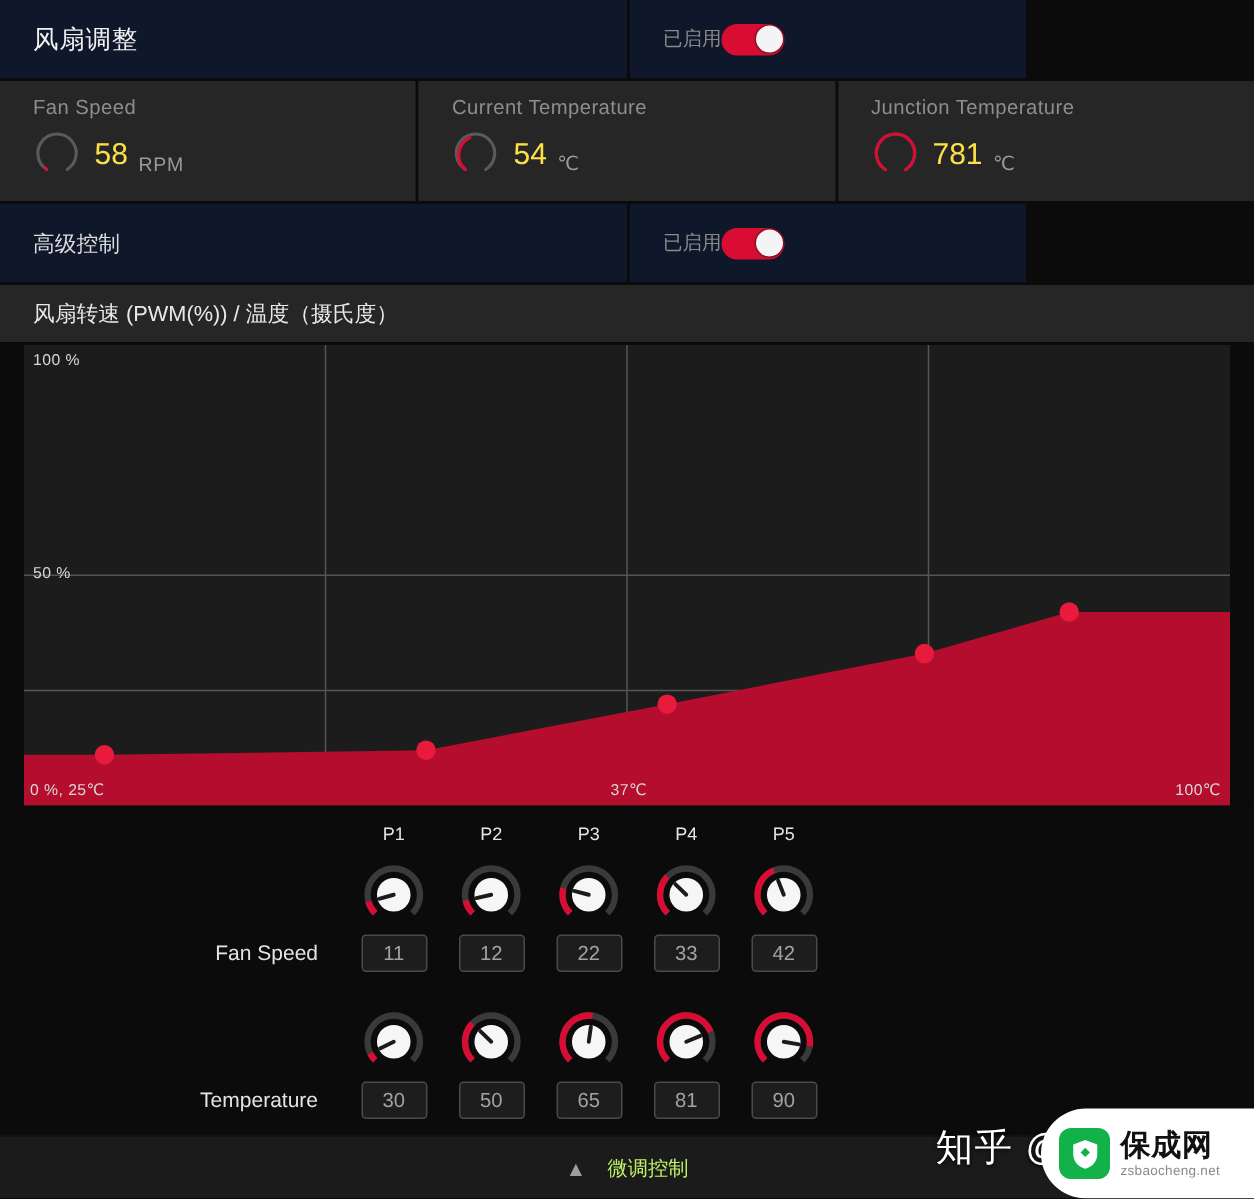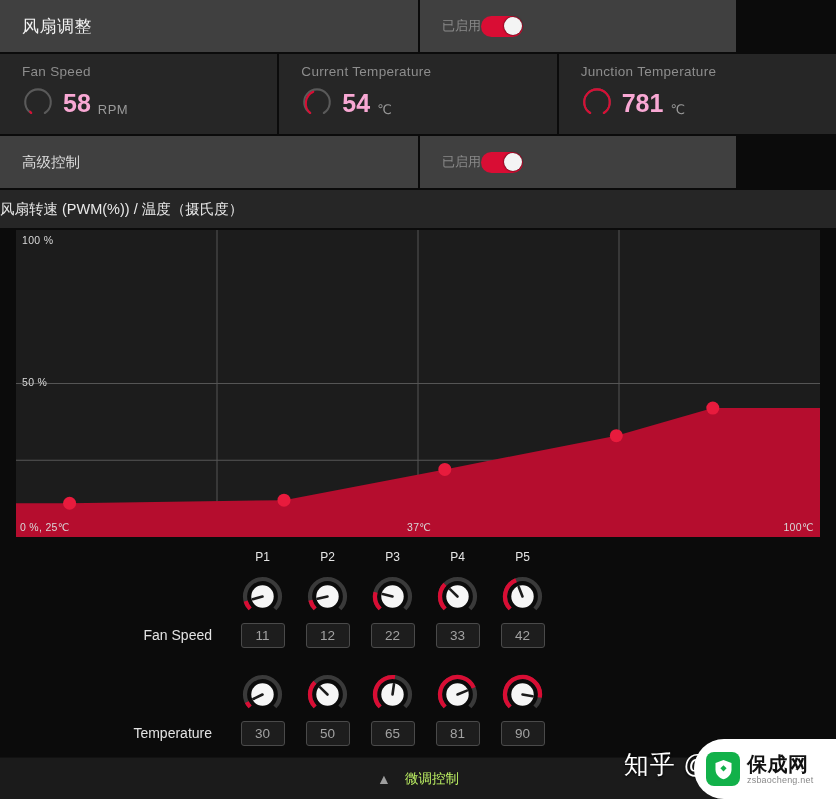--- a/index.html
+++ b/index.html
@@ -6,22 +6,22 @@
   html, body {
     width: 836px; height: 799px;
     background: #000000;
     font-family: "Liberation Sans", "DejaVu Sans", sans-serif;
     overflow: hidden;
   }
   .app { position: relative; width: 836px; height: 799px; background: #0b0b0b; }
 
   
   .bar-row {
-    display: flex; width: 736px; height: 54px;
-    background: #404040; border-bottom: 2px solid #0b0b0b;
+    display: flex; width: 684px; height: 54px;
+    background: #0f172a; border-bottom: 2px solid #0b0b0b;
   }
   .bar-left {
     flex: 0 0 420px; display: flex; align-items: center;
     padding-left: 22px; border-right: 2px solid #0b0b0b;
   }
   .bar-right {
     flex: 1; display: flex; align-items: center; justify-content: flex-start;
     padding: 0 18px 0 22px;
   }
   .title-zh { color: #f2f2f2; font-size: 17px; letter-spacing: .5px; }
@@ -41,28 +41,28 @@
   
   .stats { display: flex; width: 836px; height: 82px; border-bottom: 2px solid #0b0b0b; }
   .stat {
     flex: 1; background: #262626; padding: 10px 0 0 22px;
     border-right: 2px solid #0b0b0b; position: relative;
   }
   .stat:last-child { border-right: none; }
   .stat-label { color: #8d8d8d; font-size: 13.5px; letter-spacing: .3px; }
   .stat-body { display: flex; align-items: center; margin-top: 8px; }
   .gauge { width: 32px; height: 32px; flex: 0 0 32px; margin-right: 9px; }
-  .stat-val { color: #f9a8d4; font-size: 25px; font-weight: 700; line-height: 1; }
+  .stat-val { color: #fde047; font-size: 20px; font-weight: 400; line-height: 1; }
   .stat-unit { color: #9a9a9a; font-size: 13px; margin-left: 7px; align-self: flex-end;
                padding-bottom: 2px; letter-spacing: .5px; }
 
   
   .chart-header {
     width: 836px; height: 40px; background: #262626;
-    display: flex; align-items: center; 
+    display: flex; align-items: center; padding-left: 22px;
     border-bottom: 2px solid #0b0b0b;
   }
   .chart-header span { color: #e9e9e9; font-size: 14.5px; }
   .chart-wrap { position: relative; width: 836px; height: 307px; background: #0b0b0b;
                 padding: 0 16px; }
   .chart-box { position: relative; width: 804px; height: 307px; overflow: hidden;
                background: #c2410c; }
   .chart-box svg { display: block; }
   .axis-lab {
     position: absolute; font-size: 10.5px; color: #d8d8d8;

